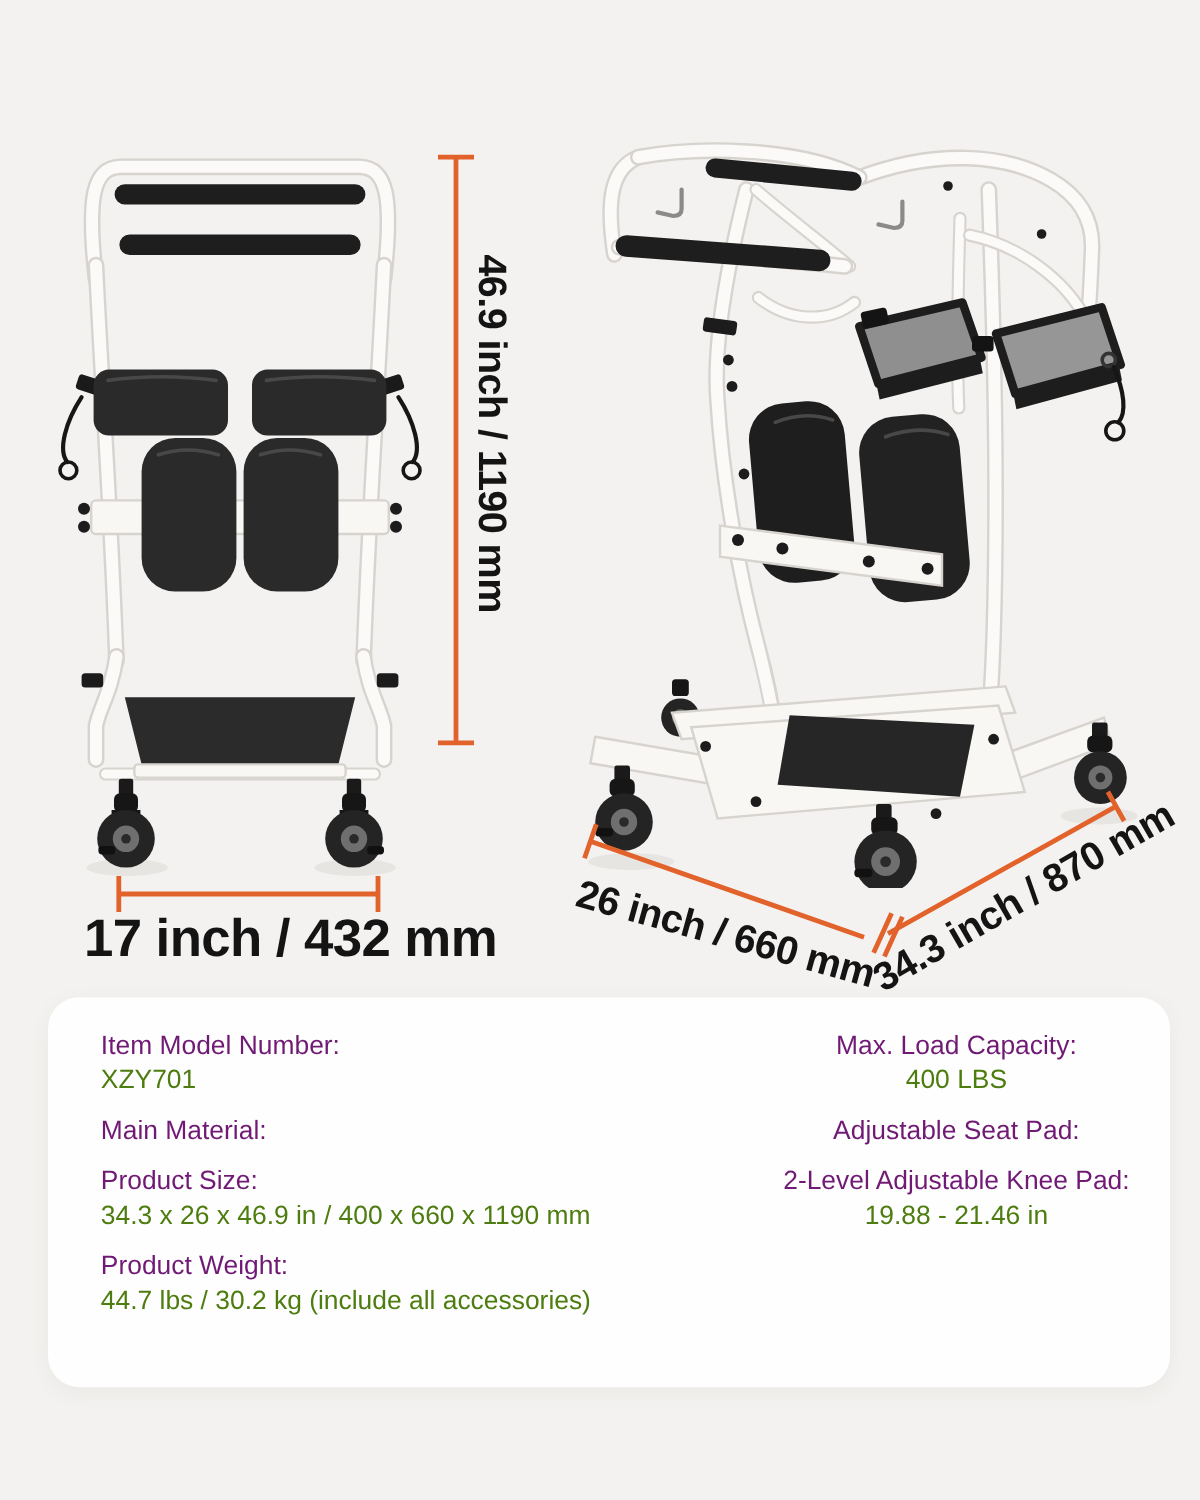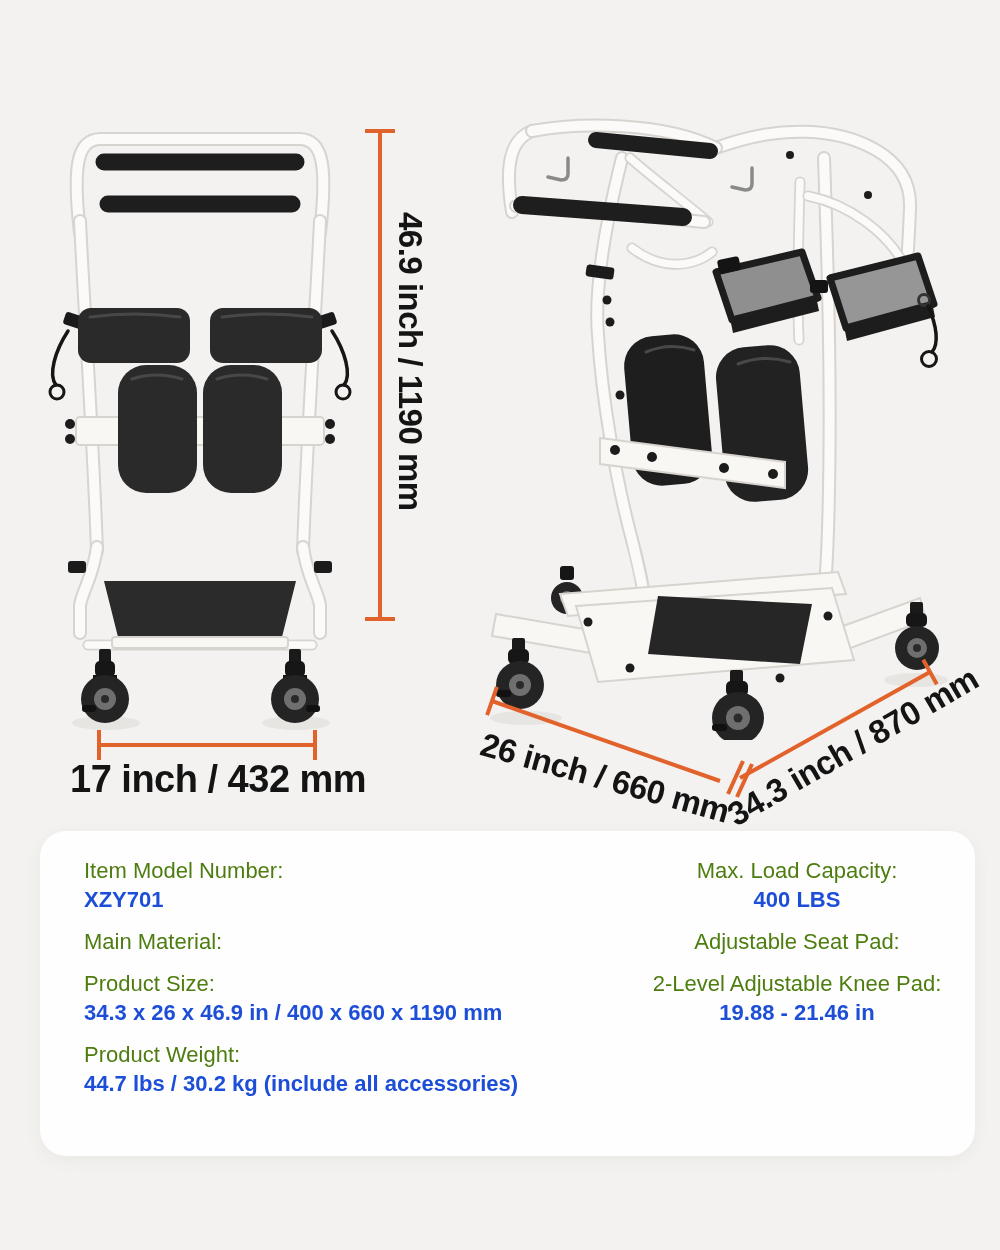--- a/index.html
+++ b/index.html
@@ -27,22 +27,22 @@
     letter-spacing:-0.5px;white-space:nowrap;
   }
   
   .card{
     position:absolute;left:40px;top:831px;width:935px;height:325px;
     background:#fefefe;border-radius:26px;
     box-shadow:0 4px 16px rgba(120,110,100,0.07);
   }
   .spec-col{position:absolute;top:856px;}
   .spec-group{margin-bottom:13px;}
-  .spec-label{font-size:22px;line-height:29px;color:#4d7c0f;}
-  .spec-value{font-size:22px;line-height:29px;font-weight:bold;color:#1d4ed8;}
+  .spec-label{font-size:22px;line-height:29px;color:#701a75;}
+  .spec-value{font-size:22px;line-height:29px;font-weight:normal;color:#4d7c0f;}
 </style>
 </head>
 <body>
 
 <svg class="abs" style="left:40px;top:125px;" width="320" height="605" viewBox="0 0 320 605">
 
   <ellipse cx="66" cy="598" rx="34" ry="7" fill="rgba(90,80,70,0.08)"></ellipse>
   <ellipse cx="256" cy="598" rx="34" ry="7" fill="rgba(90,80,70,0.08)"></ellipse>
 
   <g>
@@ -247,21 +247,21 @@
 </svg>
 
 <svg class="abs" style="left:363px;top:128px;" width="34" height="494" viewBox="0 0 34 494">
   <path class="dim" d="M 2 3 L 32 3 M 17 3 L 17 491 M 2 491 L 32 491"></path>
 </svg>
 <div class="dim-label" style="left:391px;top:212px;font-size:33px;writing-mode:vertical-rl;">46.9 inch / 1190 mm</div>
 
 <svg class="abs" style="left:95px;top:728px;" width="224" height="36" viewBox="0 0 224 36">
   <path class="dim" d="M 4 2 L 4 32 M 4 17 L 220 17 M 220 2 L 220 32"></path>
 </svg>
-<div class="dim-label" style="left:70px;top:758px;width:272px;text-align:left;font-size:38px;">17 inch / 432 mm</div>
+<div class="dim-label" style="left:70px;top:758px;width:272px;text-align:left;font-size:44px;">17 inch / 432 mm</div>
 
 <svg class="abs" style="left:478px;top:683px;" width="250" height="120" viewBox="0 0 250 120">
   <path class="dim" d="M 18.9 3.8 L 9.1 32.2 M 14 18 L 242 98"></path>
 </svg>
 <div class="dim-label" style="left:477px;top:757px;width:240px;text-align:center;font-size:33px;transform:rotate(15.5deg);">26 inch / 660 mm</div>
 
 <svg class="abs" style="left:724px;top:756px;" width="32" height="44" viewBox="0 0 32 44">
   <path class="dim" d="M 4 38 L 19 5 M 13 41 L 28 8"></path>
 </svg>
 

